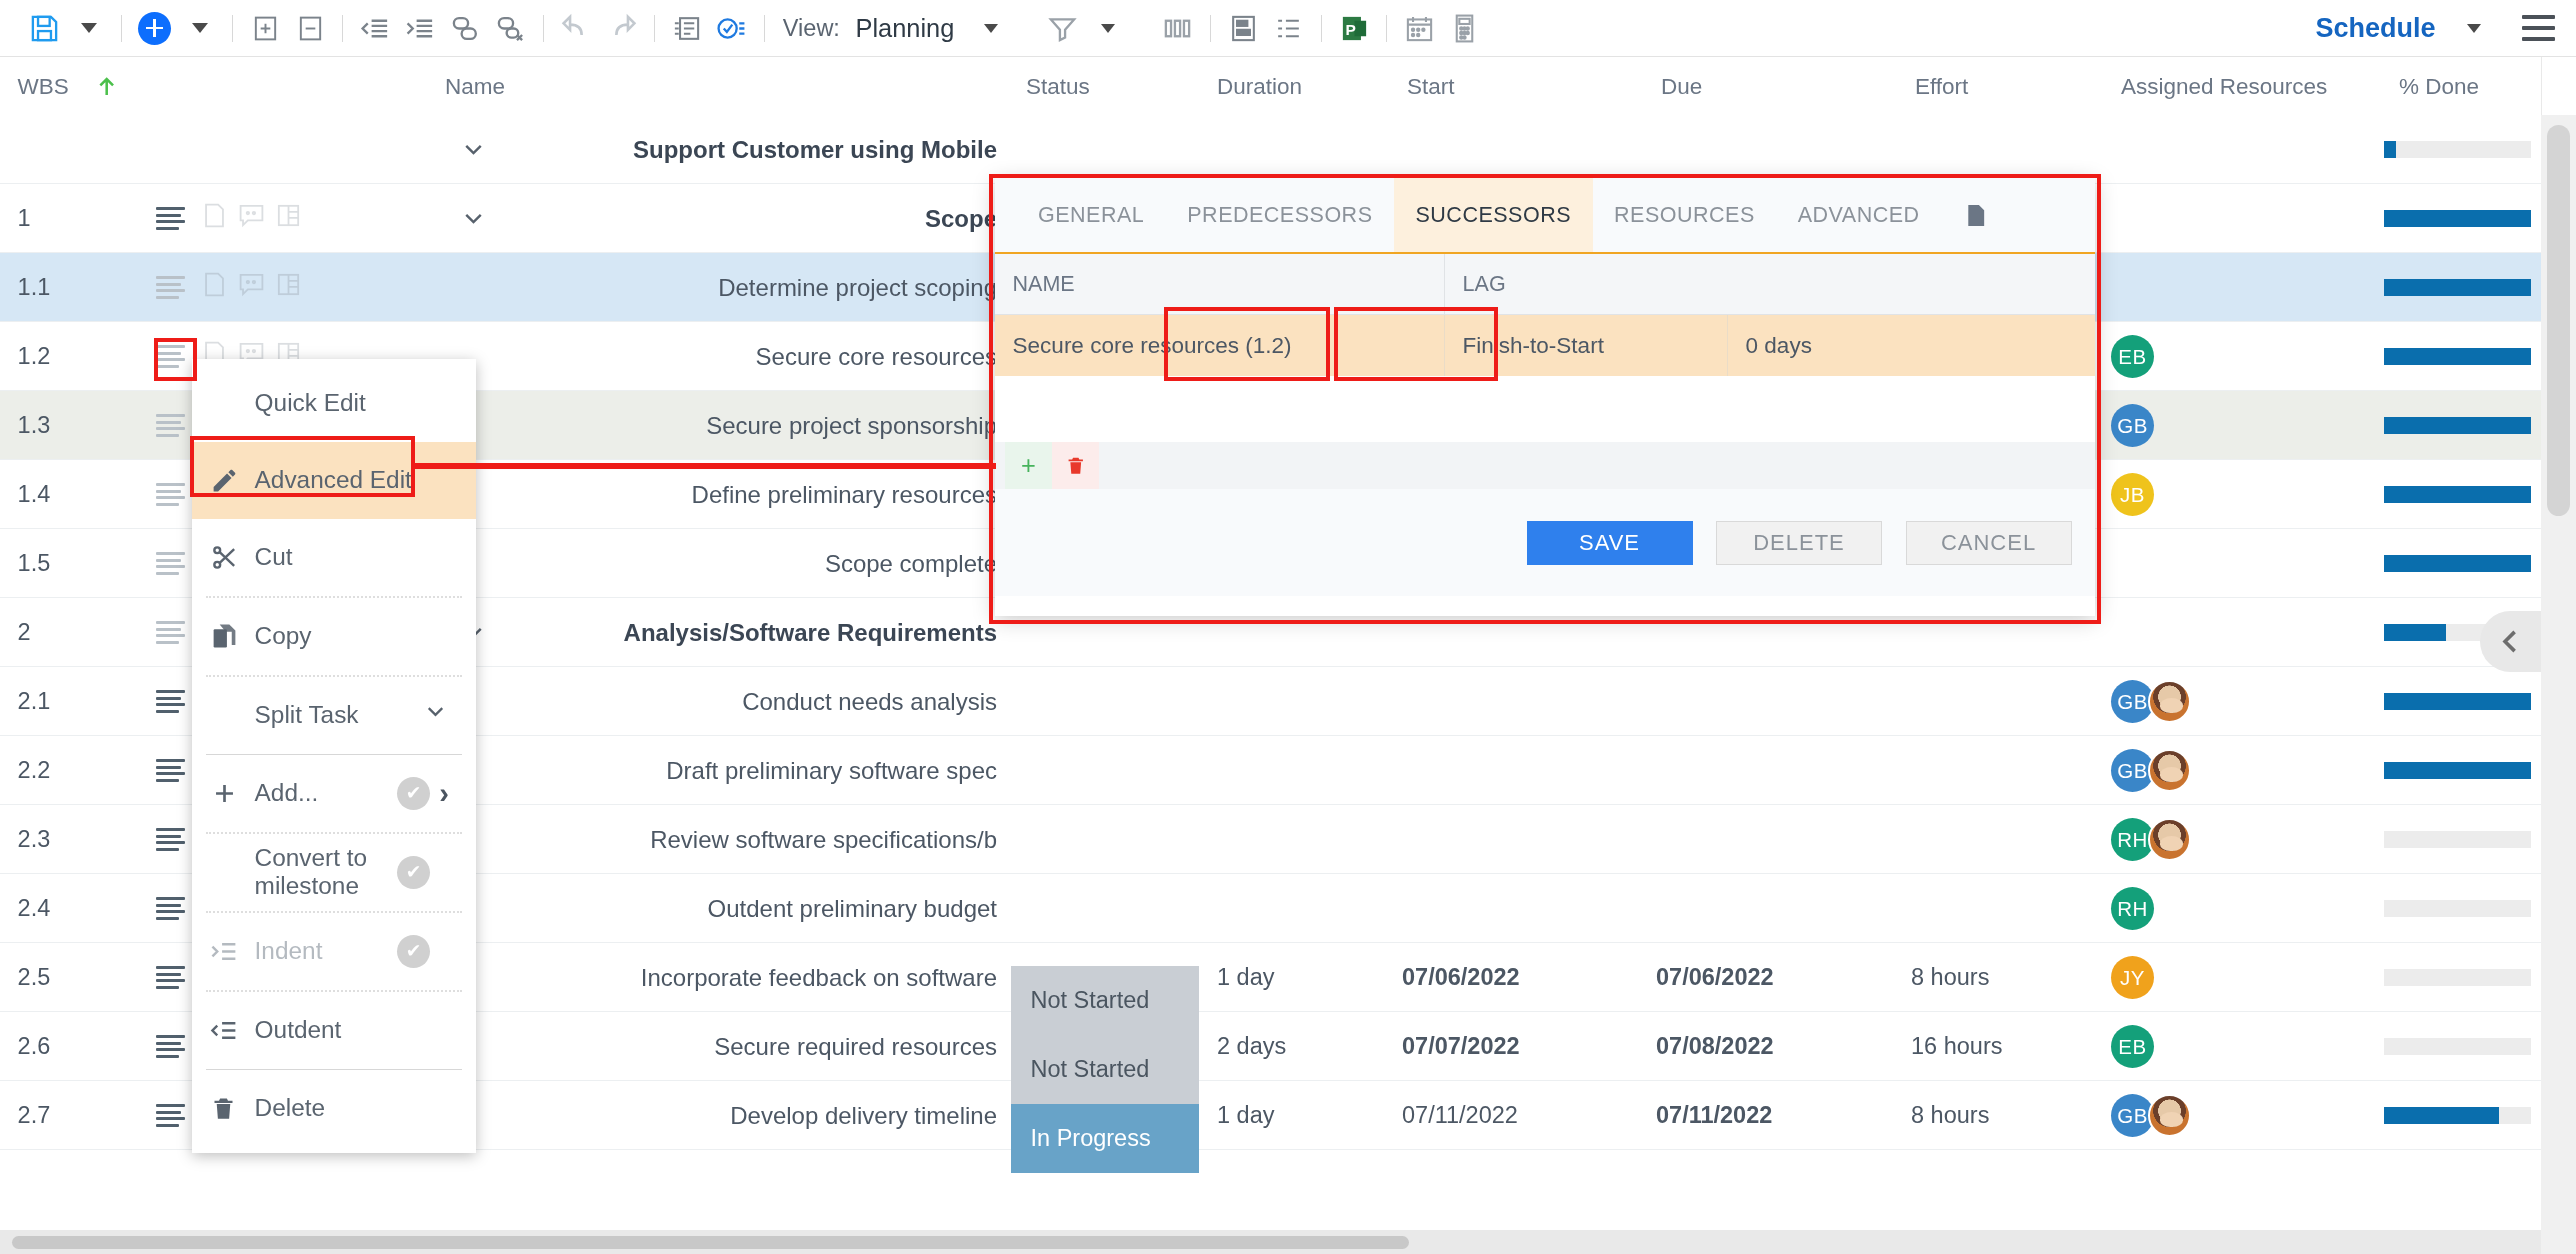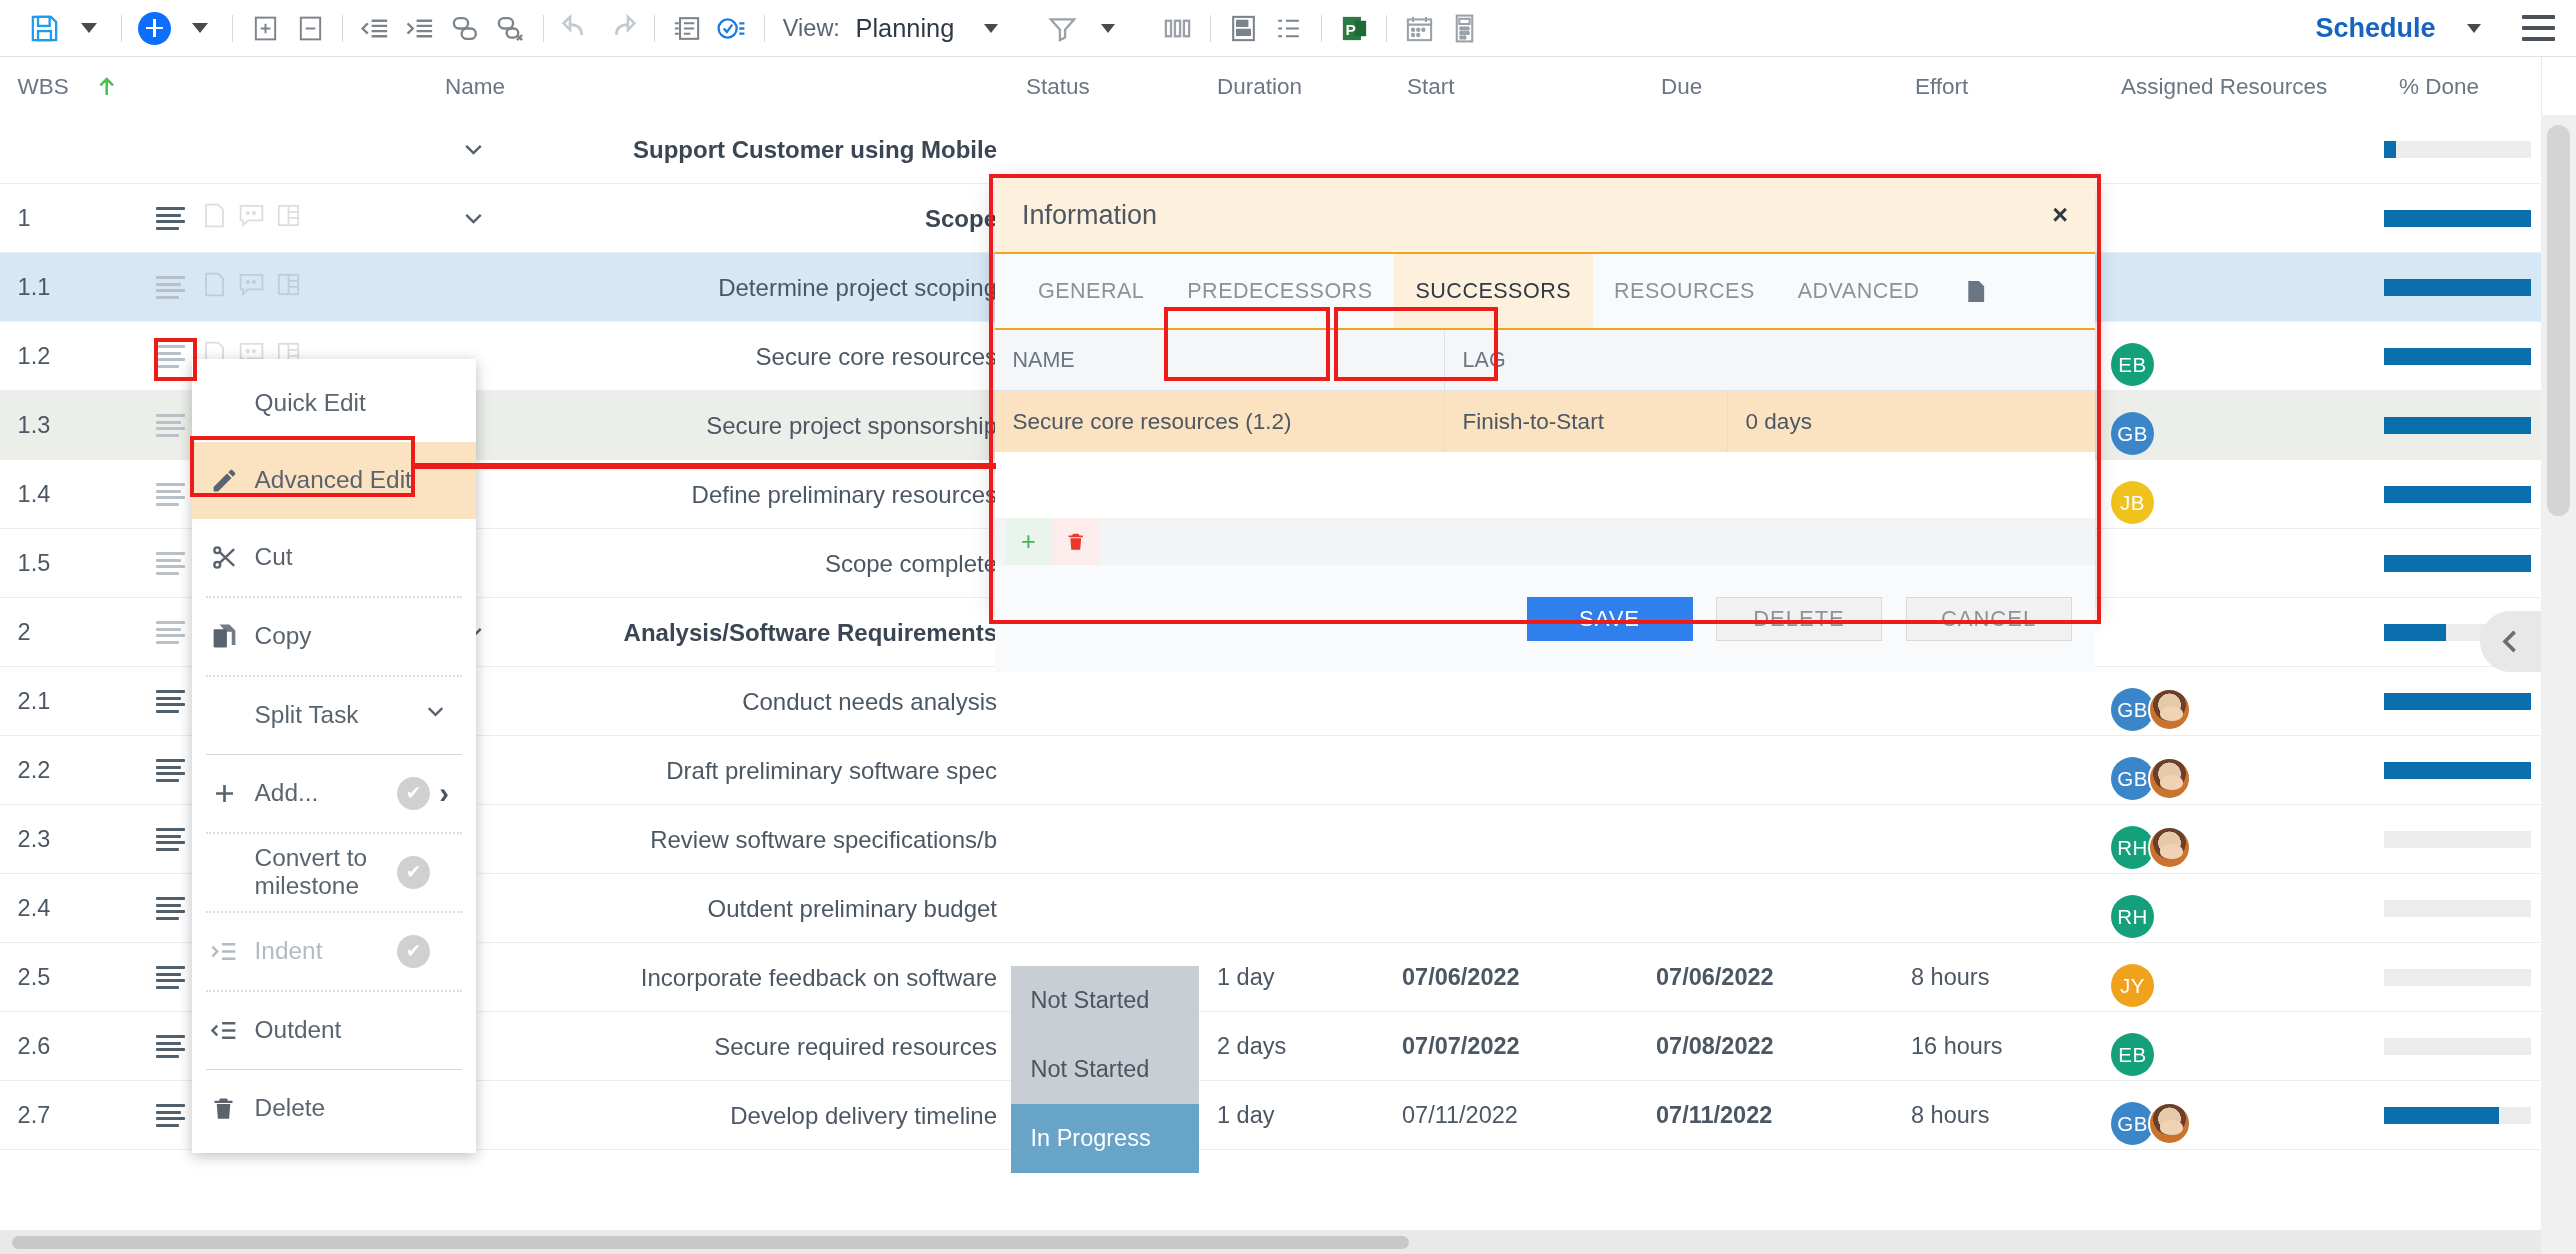--- a/index.html
+++ b/index.html
@@ -69,21 +69,21 @@
   .wbs { left: 17.6px; }
   .menuicon { left: 156px; }
   .badges { left: 200px; }
   .chev   { left: 459px; }
   .namecol{ left: 547px; width: 450px; }
   .statuscol { left: 1011px; width: 188px; }
   .durcol { left: 1217px; }
   .startcol { left: 1402px; }
   .duecol { left: 1656px; }
   .effcol { left: 1911px; }
-  .rescol { left: 2111px; margin-top: 8px; }
+  .rescol { left: 2111px; }
   .pctcol { left: 2384px; width: 156px; }
 
   .hm { width:29px; height:23.5px; display:flex; flex-direction:column; justify-content:space-between; cursor:pointer;}
   .hm i { height:2.9px; background:#51606d; border-radius:1px; display:block; }
   .hm i:nth-child(2){ width:86%; }
   .hm i:nth-child(4){ width:78%; }
   .hm.fade i { background:#b9c1c8; }
 
   .badge-ghost { opacity:.30; }
   .chk-dark { width:29px; height:29px; border-radius:50%; background:#32373c; display:flex;align-items:center;justify-content:center;color:#fff;font-size:16.6px; }
@@ -1040,24 +1040,20 @@
         <span class="ico">
           <svg width="27" height="27" viewBox="0 0 24 24" fill="currentColor">
             <path d="M9 3h6l1 2h4v2H4V5h4zM6 8h12l-1 13H7z"></path>
           </svg>
         </span>
         <span>Delete</span>
       </div>
     </div>
 
   <div class="dialog">
-    <div class="dlg-head">
-      <span class="dlg-title">Information</span>
-      <span class="dlg-close">×</span>
-    </div>
     <div class="dlg-tabs" id="dlgtabs">
         <div class="dlg-tab">GENERAL</div>
         <div class="dlg-tab">PREDECESSORS</div>
         <div class="dlg-tab active">SUCCESSORS</div>
         <div class="dlg-tab">RESOURCES</div>
         <div class="dlg-tab">ADVANCED</div>
         <div class="dlg-tab iconbtn">
           <svg width="25.4" height="27" viewBox="0 0 24 24" fill="#6b7685">
             <path d="M5 2h10l5 5v15H5z"></path>
           </svg>

